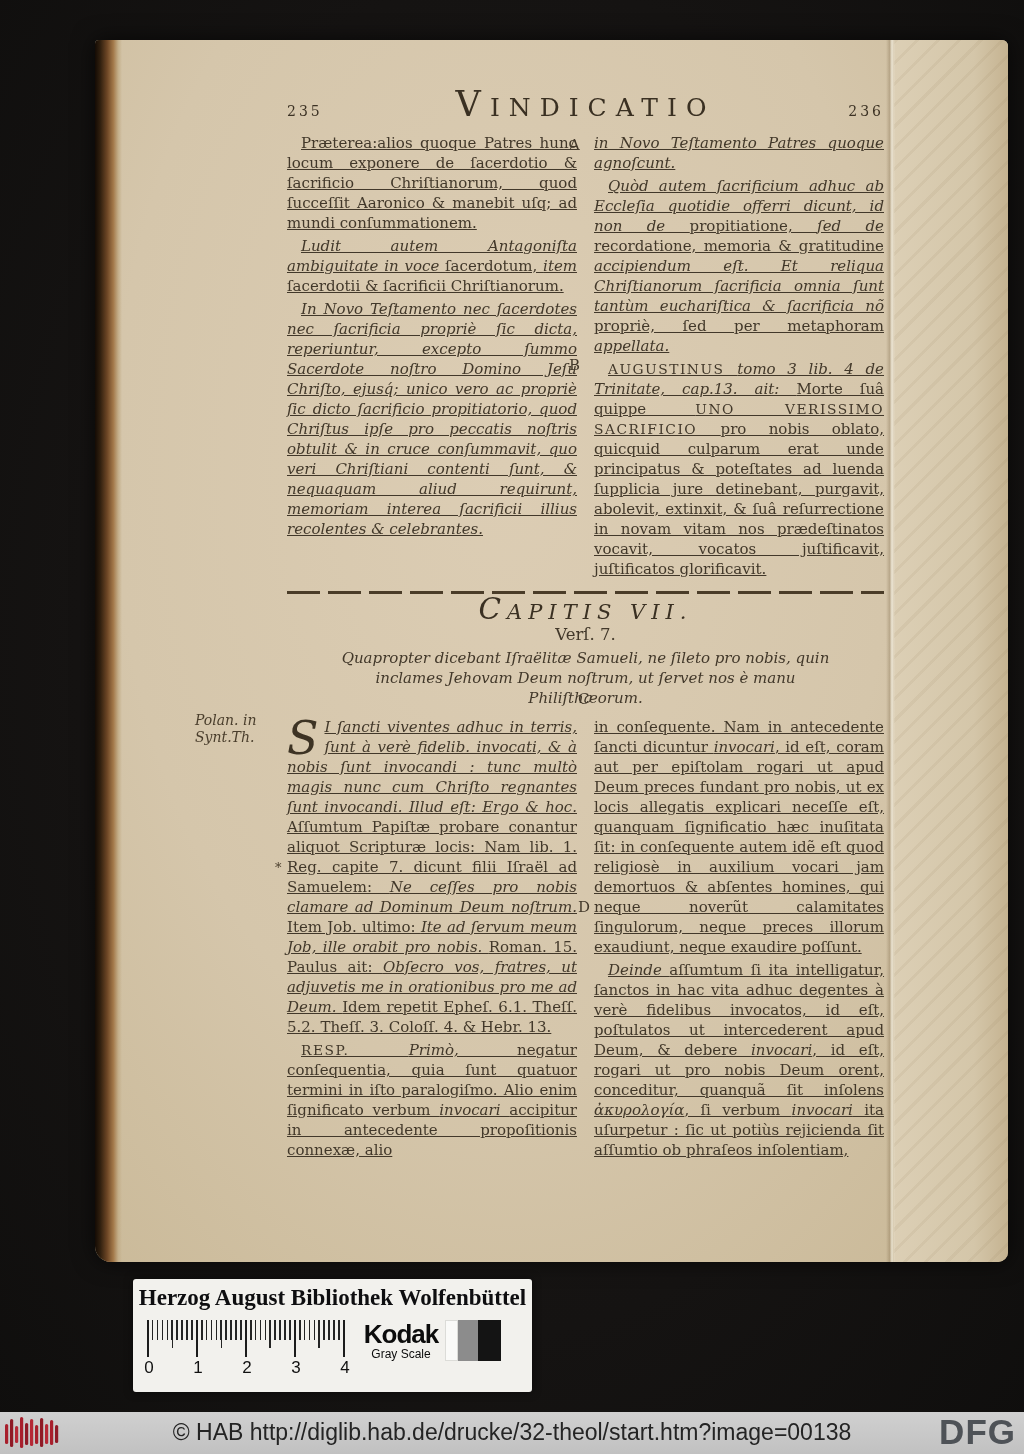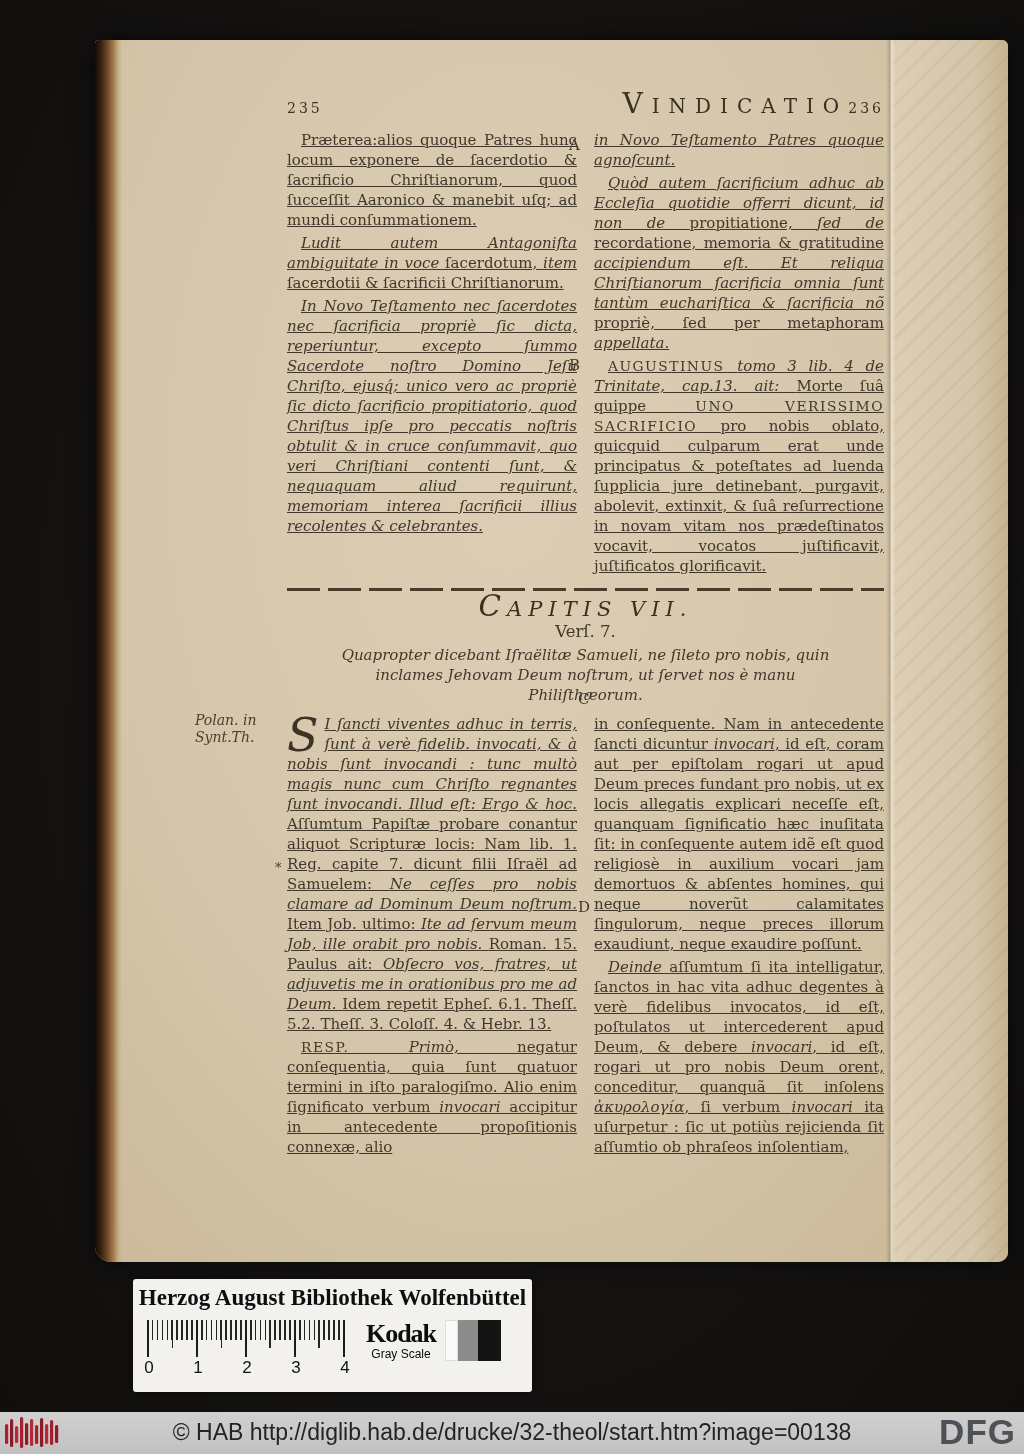--- a/index.html
+++ b/index.html
@@ -17,21 +17,21 @@
         background:linear-gradient(90deg,rgba(0,0,0,0),rgba(110,88,55,.28) 40%,rgba(255,255,246,.55) 66%,rgba(0,0,0,0));}
   .right-strip{position:absolute;left:799px;right:0;top:0;bottom:0;border-radius:0 6px 10px 0;
         background:linear-gradient(90deg,#dccfb5 0%,#d4c6a9 70%,#c5b391 100%);}
   .right-strip:after{content:"";position:absolute;inset:0;
         background:repeating-linear-gradient(135deg,rgba(150,128,92,.10) 0 3px,rgba(0,0,0,0) 3px 15px);}
   
   .text-block{position:absolute;left:192px;top:54px;width:597px;color:#42382a;
         font-size:15px;line-height:20px;}
   .header-row{display:flex;align-items:baseline;margin-bottom:12px;}
   .pgnum{font-size:14px;letter-spacing:3px;color:#3c3224;}
-  .running-title{flex:1;display:block;text-align:right;font-size:20px;letter-spacing:9px;color:#3a3022;}
+  .running-title{flex:1;display:block;text-align:center;font-size:25px;letter-spacing:9px;color:#3a3022;}
   .bigfirst::first-letter{font-size:1.4em;}
   .cols{display:flex;gap:17px;}
   .col{width:290px;text-align:justify;}
   p.para{margin:0 0 3px 0;text-indent:14px;text-decoration:underline;}
   p.noindent{text-indent:0;}
   .seg-r{font-style:normal;}
   .seg-i{font-style:italic;}
   .seg-sc{letter-spacing:1.5px;font-size:.92em;}
   .rule-dashed{height:3px;margin:9px 0 5px;
         background:repeating-linear-gradient(90deg,#4a3c28 0 33px,rgba(74,60,40,0) 33px 41px);}
@@ -54,21 +54,21 @@
         text-align:center;margin:6px 4px 0;color:#0e0e10;}
   .ruler{position:absolute;left:14px;top:41px;width:210px;height:60px;}
   .ticks-minor{position:absolute;left:0;top:0;width:199px;height:20px;
         background:repeating-linear-gradient(90deg,#242424 0 1.6px,rgba(0,0,0,0) 1.6px 4.9px);}
   .ticks-med{position:absolute;left:0;top:0;width:199px;height:28px;
         background:repeating-linear-gradient(90deg,#242424 0 1.8px,rgba(0,0,0,0) 1.8px 24.5px);}
   .tick-major{position:absolute;top:0;width:2.4px;height:37px;background:#1c1c1c;}
   .ruler-num{position:absolute;top:38px;width:14px;margin-left:-6px;text-align:center;
         font-family:"Liberation Sans",sans-serif;font-size:17px;color:#111;}
   .kodak{position:absolute;left:228px;top:42px;width:80px;text-align:center;color:#0c0c0c;}
-  .kodak-name{font-family:Liberation Serif, serif;font-weight:bold;font-size:26px;
+  .kodak-name{font-family:Liberation Sans, sans-serif;font-weight:bold;font-size:26px;
         letter-spacing:-1px;line-height:26px;}
   .kodak-sub{font-family:"Liberation Sans",sans-serif;font-size:12px;margin-top:0;}
   .patch{position:absolute;left:312px;top:41px;width:56px;height:41px;display:flex;}
   .p-white{flex:0 0 13px;background:#fafaf8;border:1px solid #dcdcd8;box-sizing:border-box;}
   .p-gray{flex:0 0 20px;background:#8c8c8c;}
   .p-black{flex:1;background:#141414;}
   
   .footer{position:absolute;left:0;right:0;top:1412px;height:42px;
         background:linear-gradient(#d0d0d0,#c1c1c1);padding-left:41px;}
   .hab-logo{position:absolute;left:4px;top:3px;}

